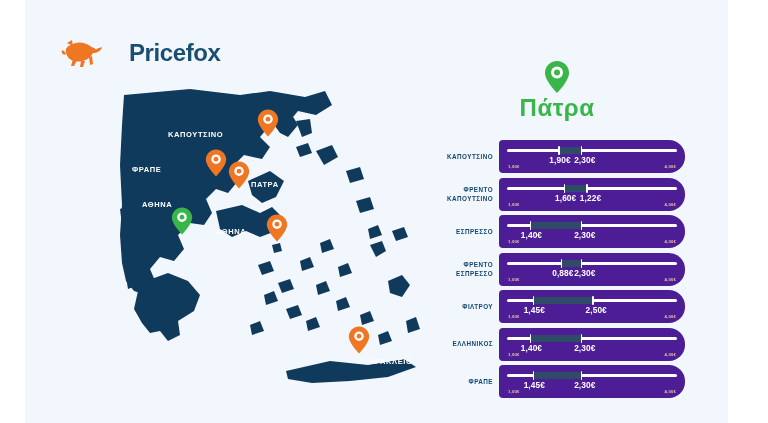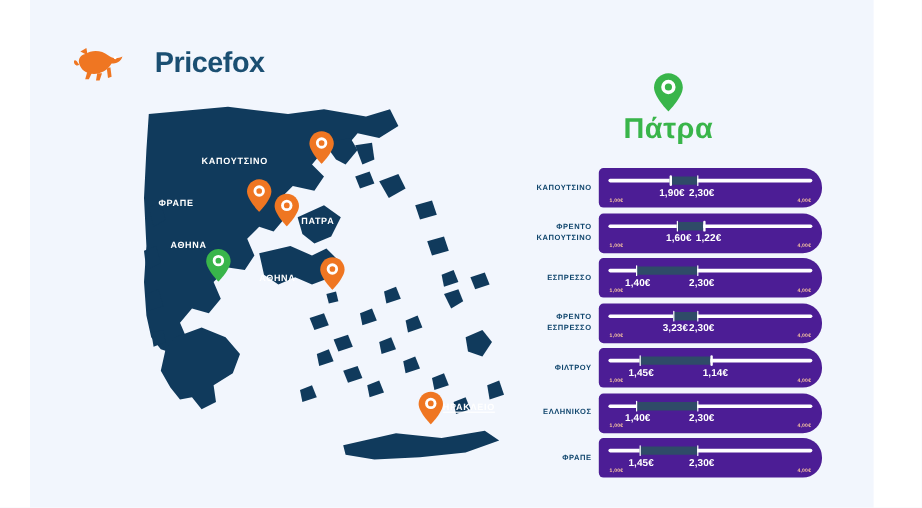--- a/index.html
+++ b/index.html
@@ -218,21 +218,21 @@
           </svg>
         </div>
         <div class="city-label" style="left: 96px; top: 142px;">ΑΘΗΝΑ</div>
         <div class="pin" style="left: 228px; top: 240px;">
           <svg width="22" height="30" viewBox="0 0 26 34">
             <path d="M13 1 C6.4 1 1 6.4 1 13 C1 21 13 33 13 33 C13 33 25 21 25 13 C25 6.4 19.6 1 13 1 Z" fill="#ef7622"></path>
             <circle cx="13" cy="12.5" r="5.6" fill="#ffffff"></circle>
             <circle cx="13" cy="12.5" r="2.8" fill="#ef7622"></circle>
           </svg>
         </div>
-        <div class="city-label" style="left: 249px; top: 250px; text-decoration: underline;">ΗΡΑΚΛΕΙΟ</div>
+        <div class="city-label" style="left: 249px; top: 272px;">ΗΡΑΚΛΕΙΟ</div>
       </div>
   </div>
 
   <div class="panel">
     <div class="panel-head">
       <svg class="panel-pin" width="26" height="34" viewBox="0 0 26 34">
         <path d="M13 1 C6.4 1 1 6.4 1 13 C1 21 13 33 13 33 C13 33 25 21 25 13 C25 6.4 19.6 1 13 1 Z" fill="#39b54a"></path>
         <circle cx="13" cy="12.5" r="6" fill="#ffffff"></circle>
         <circle cx="13" cy="12.5" r="3" fill="#39b54a"></circle>
       </svg>
@@ -286,36 +286,36 @@
       <div class="row">
         <div class="row-label">ΦΡΕΝΤΟ<br>ΕΣΠΡΕΣΣΟ</div>
         <div class="bar">
           <div class="track">
             <div class="range" style="left:31.666666666666664%;width:11.666666666666664%;"></div>
             <div class="tick" style="left:31.666666666666664%;"></div>
             <div class="tick" style="left:43.33333333333333%;"></div>
           </div>
           <span class="scale-min">1,00€</span>
           <span class="scale-max">4,00€</span>
-          <span class="val" style="left:calc(8px + 31.666666666666664% * 0.92 - 9px);">3,23€</span>
+          <span class="val" style="left:calc(8px + 31.666666666666664% * 0.92 - 9px);">0,88€</span>
           <span class="val" style="left:calc(8px + 43.33333333333333% * 0.92 - 7px);">2,30€</span>
         </div>
       </div>
       <div class="row">
         <div class="row-label">ΦΙΛΤΡΟΥ</div>
         <div class="bar">
           <div class="track">
             <div class="range" style="left:15%;width:35%;"></div>
             <div class="tick" style="left:15%;"></div>
             <div class="tick" style="left:50%;"></div>
           </div>
           <span class="scale-min">1,00€</span>
           <span class="scale-max">4,00€</span>
           <span class="val" style="left:calc(8px + 15% * 0.92 - 9px);">1,45€</span>
-          <span class="val" style="left:calc(8px + 50% * 0.92 - 7px);">1,14€</span>
+          <span class="val" style="left:calc(8px + 50% * 0.92 - 7px);">2,50€</span>
         </div>
       </div>
       <div class="row">
         <div class="row-label">ΕΛΛΗΝΙΚΟΣ</div>
         <div class="bar">
           <div class="track">
             <div class="range" style="left:13.33333333333333%;width:30%;"></div>
             <div class="tick" style="left:13.33333333333333%;"></div>
             <div class="tick" style="left:43.33333333333333%;"></div>
           </div>

